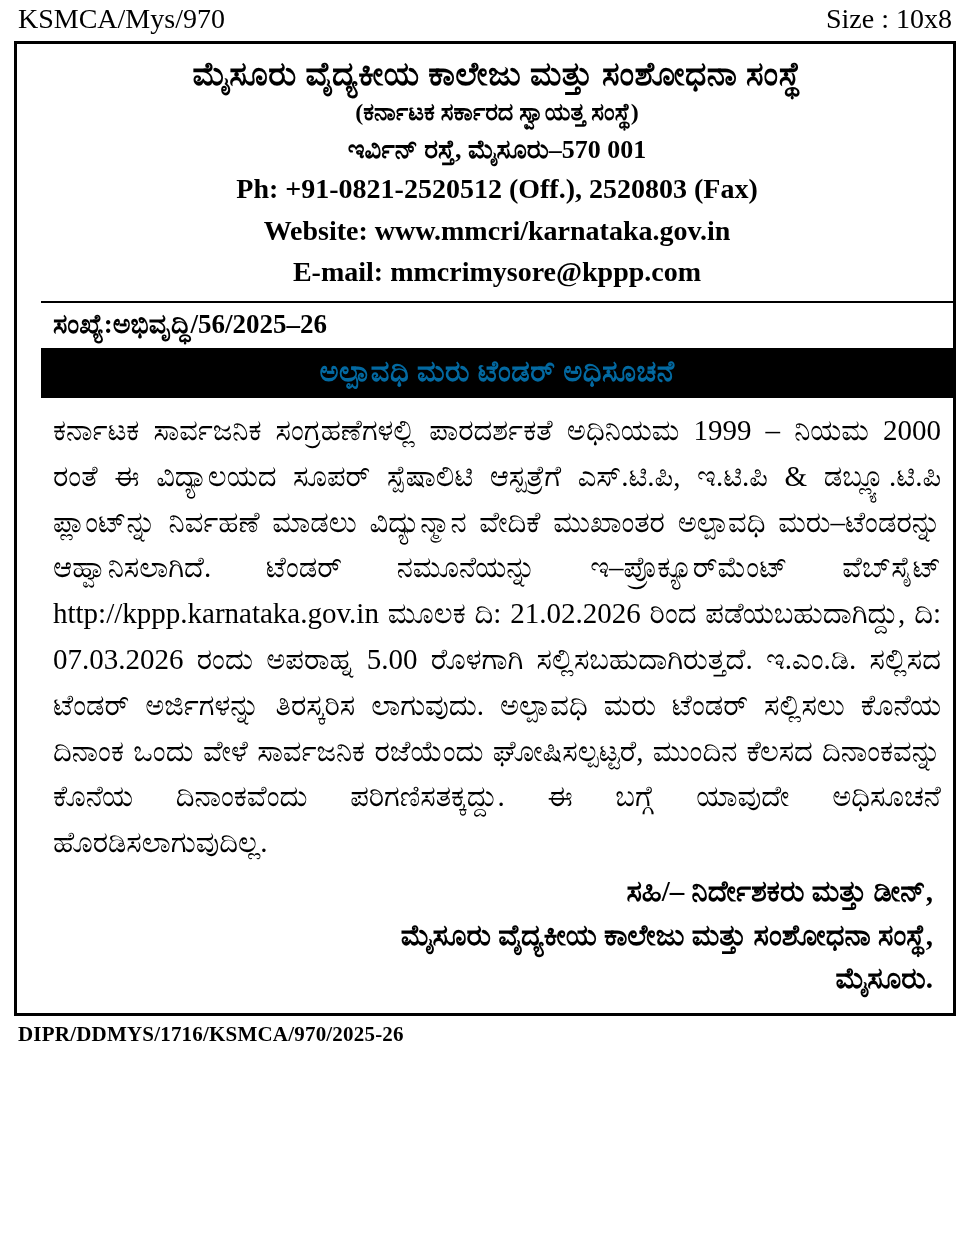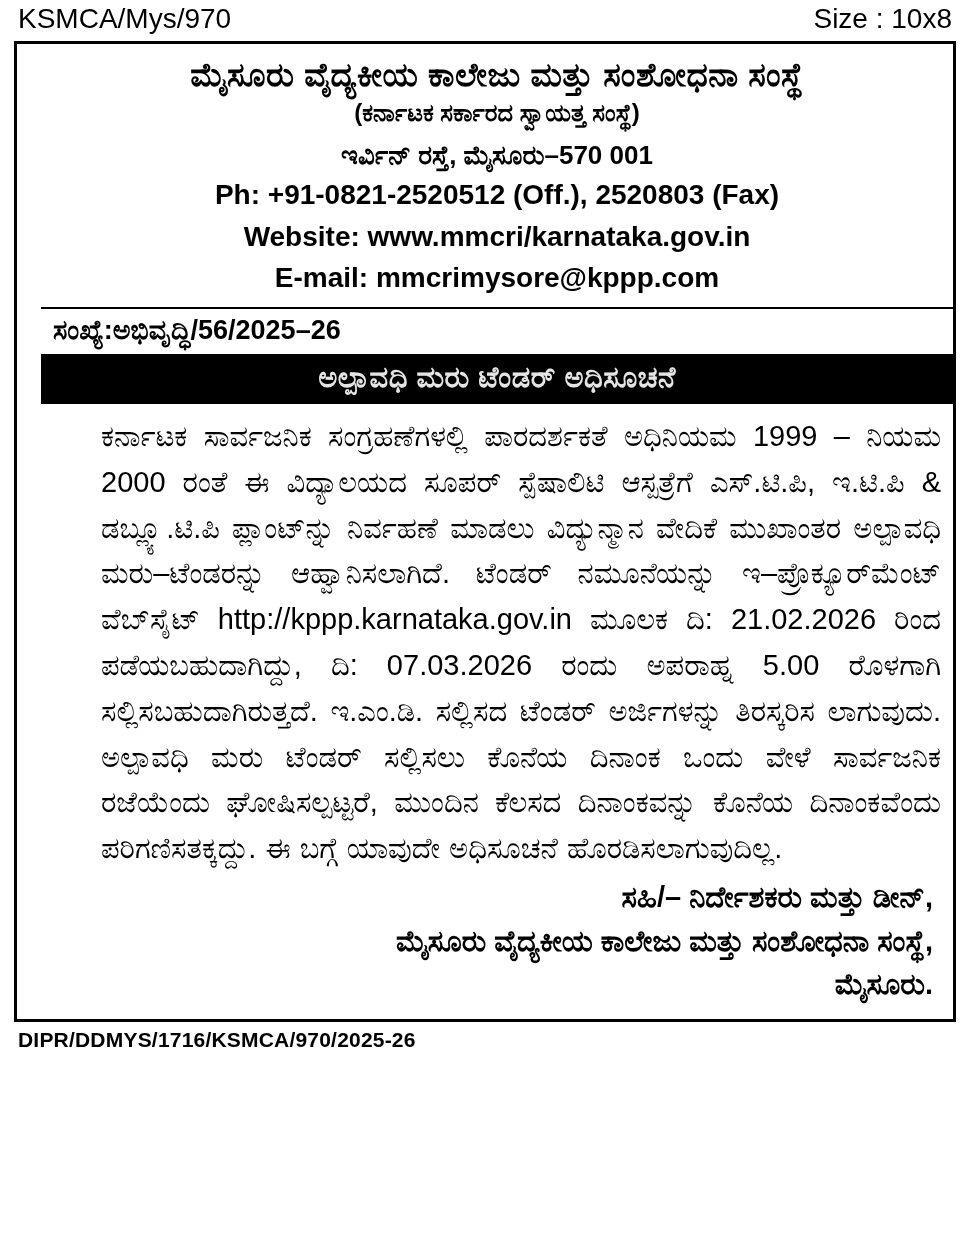--- a/index.html
+++ b/index.html
@@ -13,20 +13,21 @@
     font-family: "Liberation Sans", sans-serif;
     color: #000000;
     -webkit-font-smoothing: antialiased;
   }
   .page {
     position: relative;
     width: 970px;
     height: 880px;
     box-sizing: border-box;
     padding: 0 14px;
+    font-family: Liberation Serif, serif;
   }
   
   .top-row {
     display: flex;
     justify-content: space-between;
     align-items: flex-start;
     font-size: 28px;
     line-height: 1.1;
     padding: 4px 4px 6px 4px;
   }
@@ -56,21 +57,21 @@
   .inst-sub {
     font-size: 24px;
     font-weight: bold;
     line-height: 1.3;
     margin-top: 2px;
   }
   .inst-addr {
     font-size: 26px;
     font-weight: bold;
     line-height: 1.35;
-    margin-top: 10px;
+    margin-top: 4px;
   }
   .inst-contact {
     font-size: 28px;
     font-weight: bold;
     line-height: 1.4;
     margin-top: 2px;
   }
   .rule {
     border-top: 2px solid #000;
     margin: 6px 0 0 0;
@@ -78,30 +79,29 @@
   .refdate-row {
     display: flex;
     justify-content: space-between;
     align-items: center;
     font-size: 27px;
     font-weight: bold;
     padding: 6px 12px 8px 12px;
   }
   .title-bar {
     background: #000;
-    color: #e5e5e5;
+    color: #0369a1;
     text-align: center;
     font-size: 29px;
     font-weight: bold;
     padding: 7px 4px 9px 4px;
     letter-spacing: 0.5px;
   }
   .body-block {
     padding: 10px 12px 4px 12px;
-    margin-left: 48px;
   }
   .body-text {
     font-size: 29px;
     line-height: 1.58;
     text-align: justify;
     text-justify: inter-word;
     word-spacing: 1px;
   }
   .sign-block {
     text-align: right;

